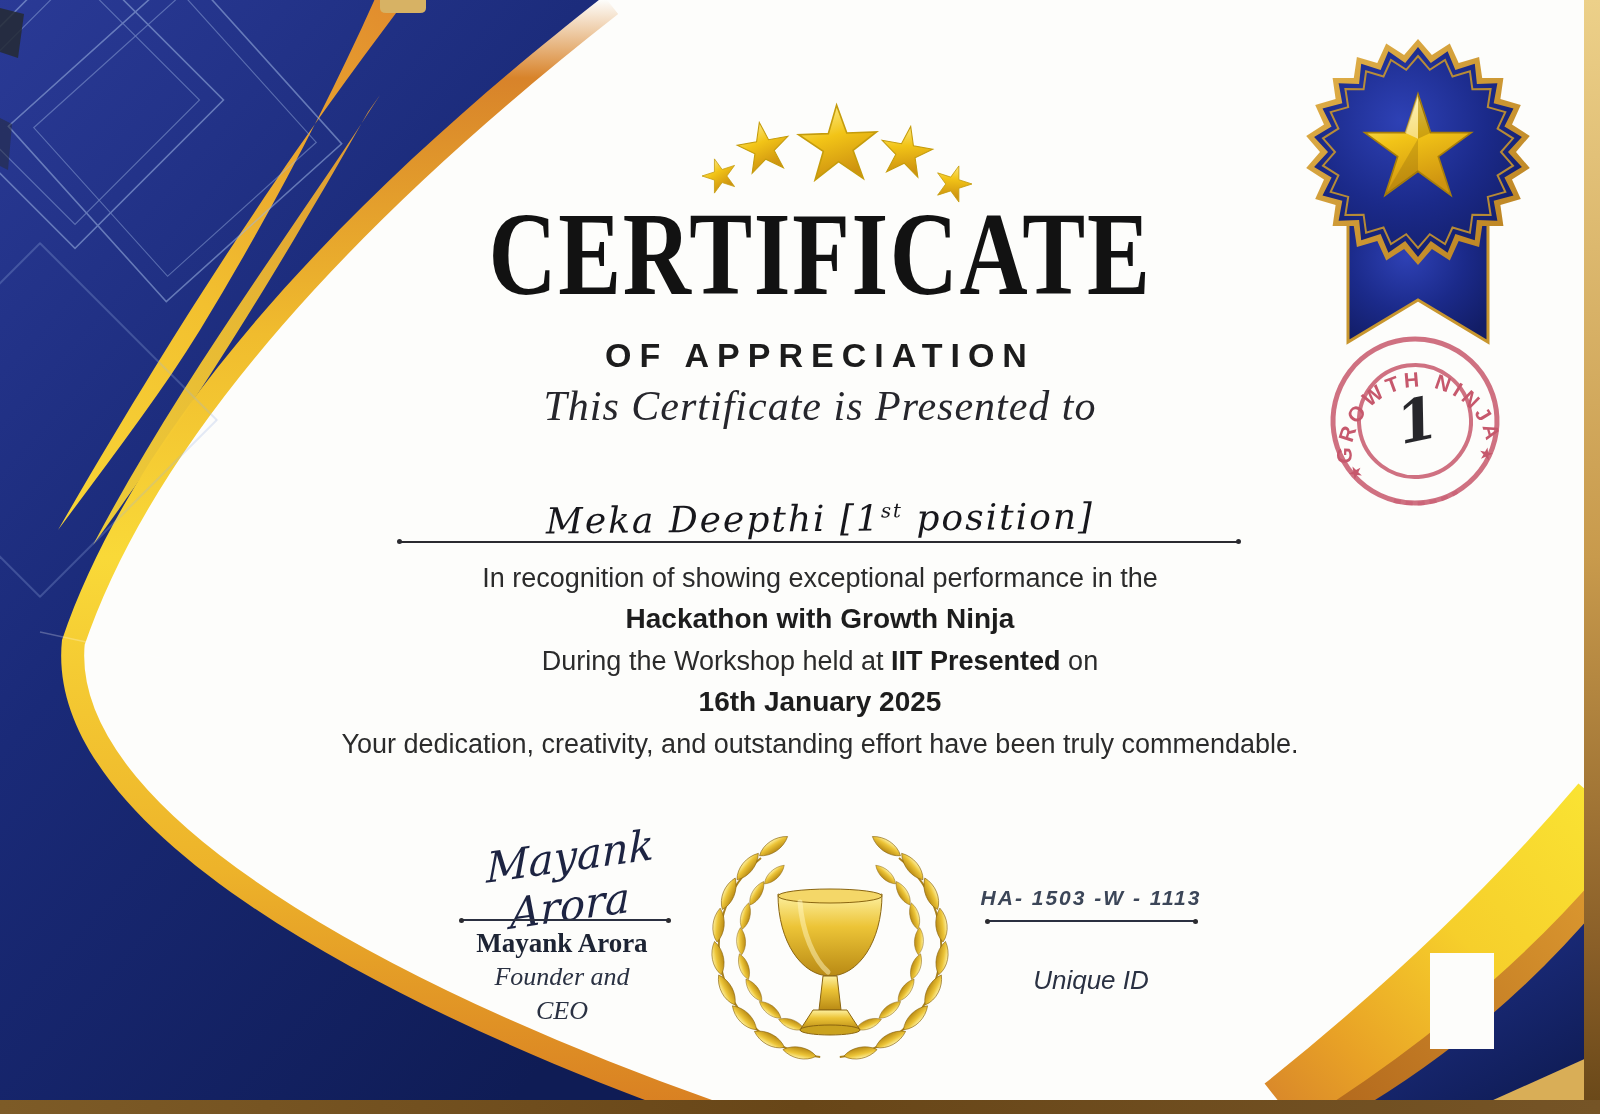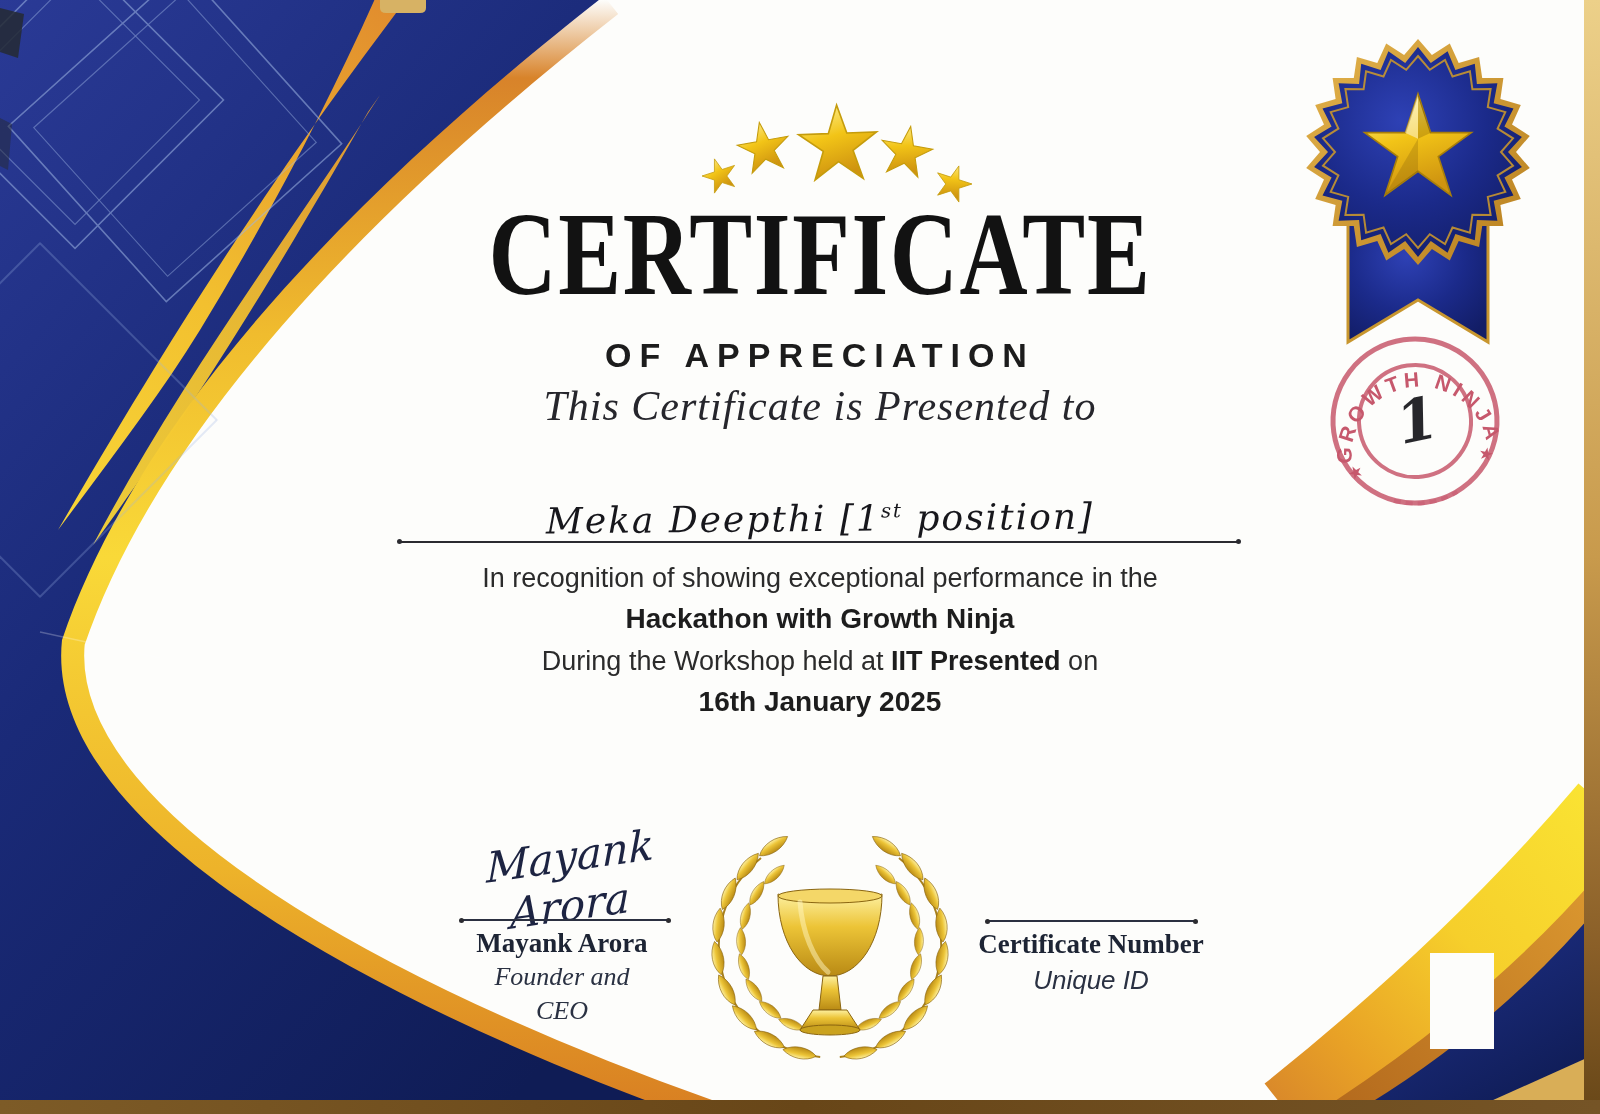--- a/index.html
+++ b/index.html
@@ -228,28 +228,29 @@
 
   <div class="txt colmain" id="recipient"><span>Meka Deepthi </span><span>[1</span><sup>st</sup><span> position]</span></div>
   <div class="nameline"></div>
   <div class="dot" style="left:397px;top:539px;"></div>
   <div class="dot" style="left:1236px;top:539px;"></div>
 
   <div class="txt colmain bodyline" id="l1">In recognition of showing exceptional performance in the</div>
   <div class="txt colmain bodyline" id="l2">Hackathon with Growth Ninja</div>
   <div class="txt colmain bodyline" id="l3"><span>During the Workshop held at </span><span class="b">IIT Presented</span><span> on</span></div>
   <div class="txt colmain bodyline" id="l4">16th January 2025</div>
+  <div class="txt colmain bodyline" id="l5">Your dedication, creativity, and outstanding effort have been truly commendable.</div>
 
   <div class="txt" id="sigscript">Mayank Arora</div>
   <div class="uline" id="sigline"></div>
   <div class="dot" style="left:459px;top:918px;"></div>
   <div class="dot" style="left:666px;top:918px;"></div>
   <div class="txt sigblock" id="signame">Mayank Arora</div>
   <div class="txt sigblock" id="sigrole1">Founder and</div>
   <div class="txt sigblock" id="sigrole2">CEO</div>
 
+  <div class="txt certblock" id="certvalue">HA- 1503 -W - 1113</div>
   <div class="uline" id="certline"></div>
   <div class="dot" style="left:985px;top:919px;"></div>
   <div class="dot" style="left:1193px;top:919px;"></div>
-  <div class="txt certblock" id="certlabel">Certificate Number</div>
   <div class="txt certblock" id="certsub">Unique ID</div>
 
 </div>
 
 </body></html>

